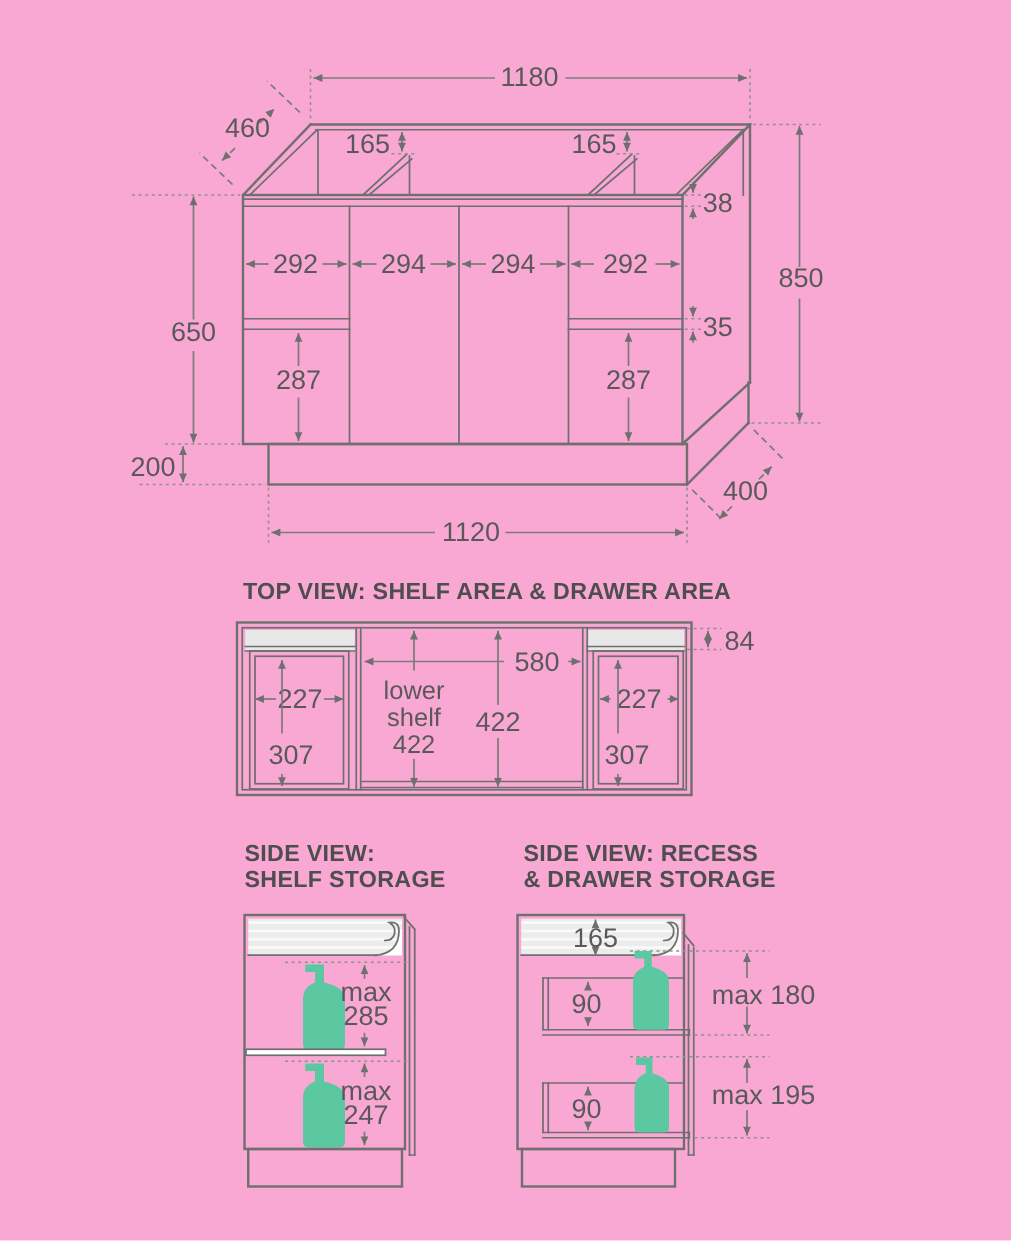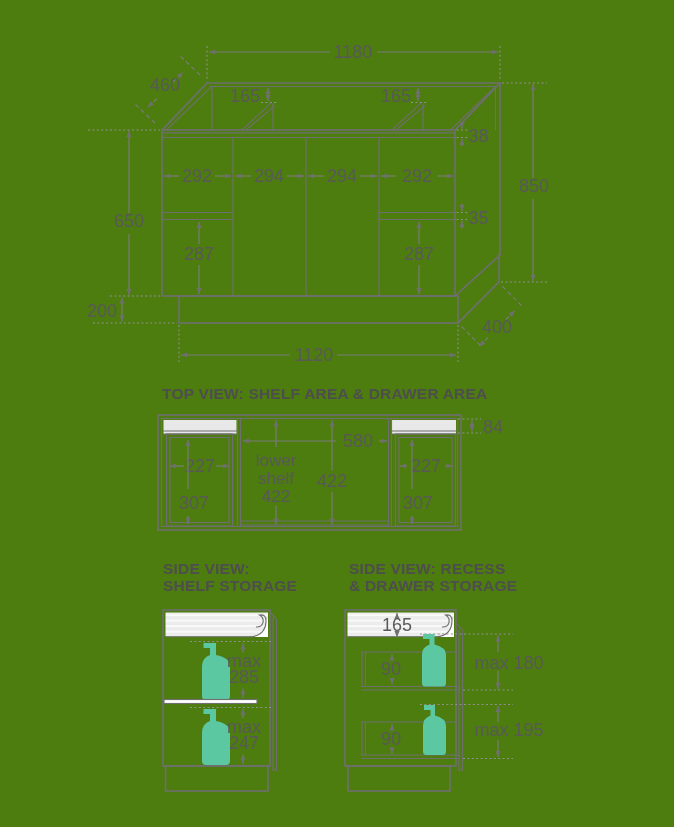--- a/index.html
+++ b/index.html
@@ -1,16 +1,16 @@
 <!DOCTYPE html>
 <html><head>
 <meta charset="utf-8">
 <style>
   html,body{margin:0;padding:0;background:#ffffff;}
-  .stage{width:674px;height:827px;position:relative;background:#4d7c0f;}
+  .stage{width:674px;height:827px;position:relative;background:#f9a8d4;}
   svg{display:block;}
   .ln  {stroke:#6f6f6f;stroke-width:1.6;fill:none;stroke-linecap:square;}
   .ln2 {stroke:#6f6f6f;stroke-width:1.15;fill:none;stroke-linecap:square;}
   .dim {stroke:#7b7b7b;stroke-width:1.15;fill:none;}
   .dot {stroke:#909090;stroke-width:1.05;stroke-dasharray:2 2.4;fill:none;}
   .dsh {stroke:#7b7b7b;stroke-width:1.15;stroke-dasharray:4.5 3;fill:none;}
   .t   {font-family:"Liberation Sans",sans-serif;font-size:18px;fill:#595959;text-anchor:middle;}
   .ts  {font-family:"Liberation Sans",sans-serif;font-size:17px;fill:#595959;text-anchor:middle;}
   .ttl {font-family:"Liberation Sans",sans-serif;font-size:15.5px;font-weight:bold;fill:#4e4e4e;text-anchor:start;letter-spacing:.2px;}
   .as  {text-anchor:start;}

